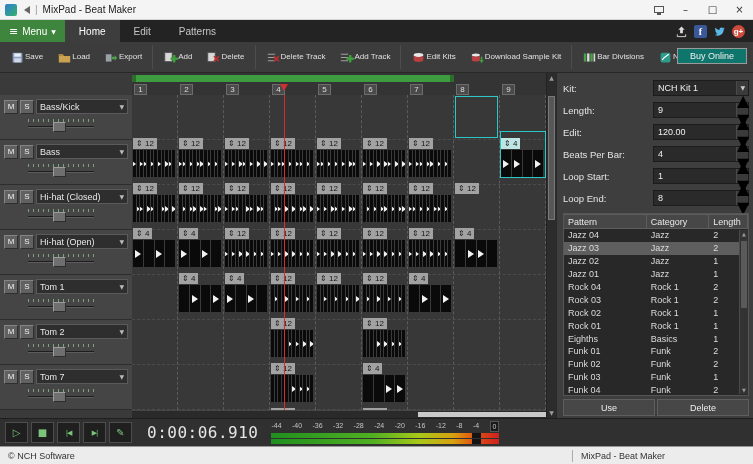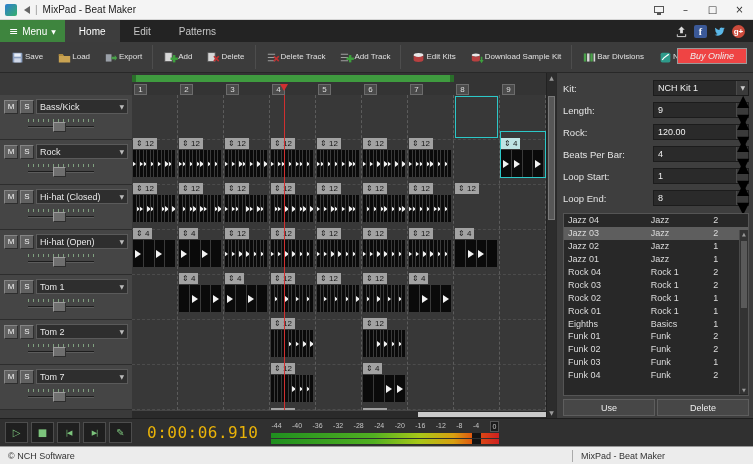--- a/index.html
+++ b/index.html
@@ -27,21 +27,21 @@
   .soc{width:13px;height:13px;display:flex;align-items:center;justify-content:center;}
   .fb{background:#3b5998;border-radius:2px;color:#fff;font-size:10px;font-family:"Liberation Serif",serif;font-weight:bold;}
   .gp{background:#cc4b3c;border-radius:50%;color:#fff;font-size:8px;font-weight:bold;}
 
   
   .toolbar{height:31px;background:#3c3c3c;border-bottom:1px solid #282828;display:flex;align-items:center;padding:0 3px;position:relative;}
   .tbtn{display:flex;flex-direction:row;align-items:center;justify-content:center;padding:1px 7px;height:29px;}
   .tbtn svg{width:15px;height:13px;}
   .tbtn span{font-size:8px;color:#e0e0e0;white-space:nowrap;line-height:1.25;}
   .tsep{width:1px;height:24px;background:#262626;border-right:1px solid #4d4d4d;margin:0 3px;}
-  .buy-btn{position:absolute;right:6px;top:6px;border:1px solid #9a9a9a;color:#eee;font-size:9px;padding:2px 12px;background:#ef4444;font-style:italic;}
+  .buy-btn{position:absolute;right:6px;top:6px;border:1px solid #9a9a9a;color:#eee;font-size:9px;padding:2px 12px;background:#0f766e;}
 
   
   .workspace{height:345px;display:flex;background:#333;}
 
   
   .left-panel{width:132px;background:#3a3a3a;}
   .lp-spacer{height:22px;}
   .strip{height:45px;background:#454545;border-bottom:1px solid #2d2d2d;padding:4px 4px 0 4px;}
   .strip-top{display:flex;gap:2px;align-items:center;}
   .msbtn{width:14px;height:14px;background:#616161;border:1px solid;border-color:#858585 #2e2e2e #2e2e2e #858585;color:#f2f2f2;font-size:8px;display:flex;align-items:center;justify-content:center;}
@@ -102,21 +102,21 @@
   .pt-scroll .varrow{height:8px;line-height:8px;font-size:5px;}
   .pt-thumb-track{flex:1;position:relative;}
   .pt-thumb{position:absolute;top:2%;height:45%;left:1px;right:1px;background:#5a5a5a;}
   .rp-buttons{display:flex;gap:2px;height:17px;margin-top:3px;}
   .rbtn{flex:1;background:#474747;border:1px solid #5e5e5e;color:#eee;font-size:9px;display:flex;align-items:center;justify-content:center;}
 
   
   .transport{height:28px;background:#303030;border-top:1px solid #1e1e1e;display:flex;align-items:center;gap:3px;padding:0 5px;}
   .tp-btn{width:23px;height:21px;background:#1f1f1f;border:1px solid #4d4d4d;color:#7cc47c;font-size:10px;display:flex;align-items:center;justify-content:center;font-family:"DejaVu Sans",sans-serif;}
   .tp-btn.sm{font-size:7px;letter-spacing:-1px;}
-  .time-display{font-family:"DejaVu Sans Mono",monospace;font-size:16px;color:#eab308;margin:0 10px 0 12px;letter-spacing:.5px;}
+  .time-display{font-family:"DejaVu Sans Mono",monospace;font-size:16px;color:#e5e5e5;margin:0 10px 0 12px;letter-spacing:.5px;}
   .meter{width:228px;display:flex;flex-direction:column;gap:1px;}
   .meter-labels{display:flex;justify-content:space-between;font-size:7px;color:#c4c4c4;line-height:9px;}
   .meter-labels .boxed{background:#1a1a1a;border:1px solid #555;padding:0 2px;}
   .mbar{height:5px;position:relative;background:linear-gradient(90deg,#1f8f1f 0%,#51b021 45%,#a8c818 65%,#d8a010 80%,#e05a10 88%,#cf2020 100%);}
   .mbar+.mbar{margin-top:1px;}
   .mbar .notch{position:absolute;left:88%;width:4%;top:0;bottom:0;background:#141414;}
 
   
   .statusbar{height:18px;background:#ececec;border-top:1px solid #979797;display:flex;align-items:center;font-size:9px;color:#333;}
   .sb-left{padding-left:8px;width:572px;}
@@ -280,21 +280,21 @@
                 <div class="groove"></div>
                 <div class="thumb"></div>
               </div>
             </div>
           </div>
           <div class="strip">
             <div class="strip-top">
               <div class="msbtn">M</div>
               <div class="msbtn">S</div>
               <div class="name-sel">
-                <div class="nm">Rock</div>
+                <div class="nm">Bass</div>
                 <div class="car glyph">▼</div>
               </div>
             </div>
             <div class="slider-row">
               <div class="slider">
                 <div class="ticks"></div>
                 <div class="groove"></div>
                 <div class="thumb"></div>
               </div>
             </div>
@@ -1224,21 +1224,21 @@
             <div class="rp-label">Length:</div>
             <div class="rp-spin">
               <div class="val">9</div>
               <div class="spinbtns">
                 <div class="glyph">▲</div>
                 <div class="glyph">▼</div>
               </div>
             </div>
           </div>
           <div class="rp-row">
-            <div class="rp-label">Rock:</div>
+            <div class="rp-label">Edit:</div>
             <div class="rp-spin">
               <div class="val">120.00</div>
               <div class="spinbtns">
                 <div class="glyph">▲</div>
                 <div class="glyph">▼</div>
               </div>
             </div>
           </div>
           <div class="rp-row">
             <div class="rp-label">Beats Per Bar:</div>
@@ -1265,20 +1265,25 @@
             <div class="rp-spin">
               <div class="val">8</div>
               <div class="spinbtns">
                 <div class="glyph">▲</div>
                 <div class="glyph">▼</div>
               </div>
             </div>
           </div>
         </div>
       <div class="ptable">
+        <div class="pt-head" id="pt-head">
+            <div class="pt-h pt-c0">Pattern</div>
+            <div class="pt-h pt-c1">Category</div>
+            <div class="pt-h pt-c2">Length</div>
+          </div>
         <div class="pt-body" id="pt-body">
             <div class="pt-row">
               <div class="pt-cell pt-c0">Jazz 04</div>
               <div class="pt-cell pt-c1">Jazz</div>
               <div class="pt-cell pt-c2">2</div>
             </div>
             <div class="pt-row sel">
               <div class="pt-cell pt-c0">Jazz 03</div>
               <div class="pt-cell pt-c1">Jazz</div>
               <div class="pt-cell pt-c2">2</div>

